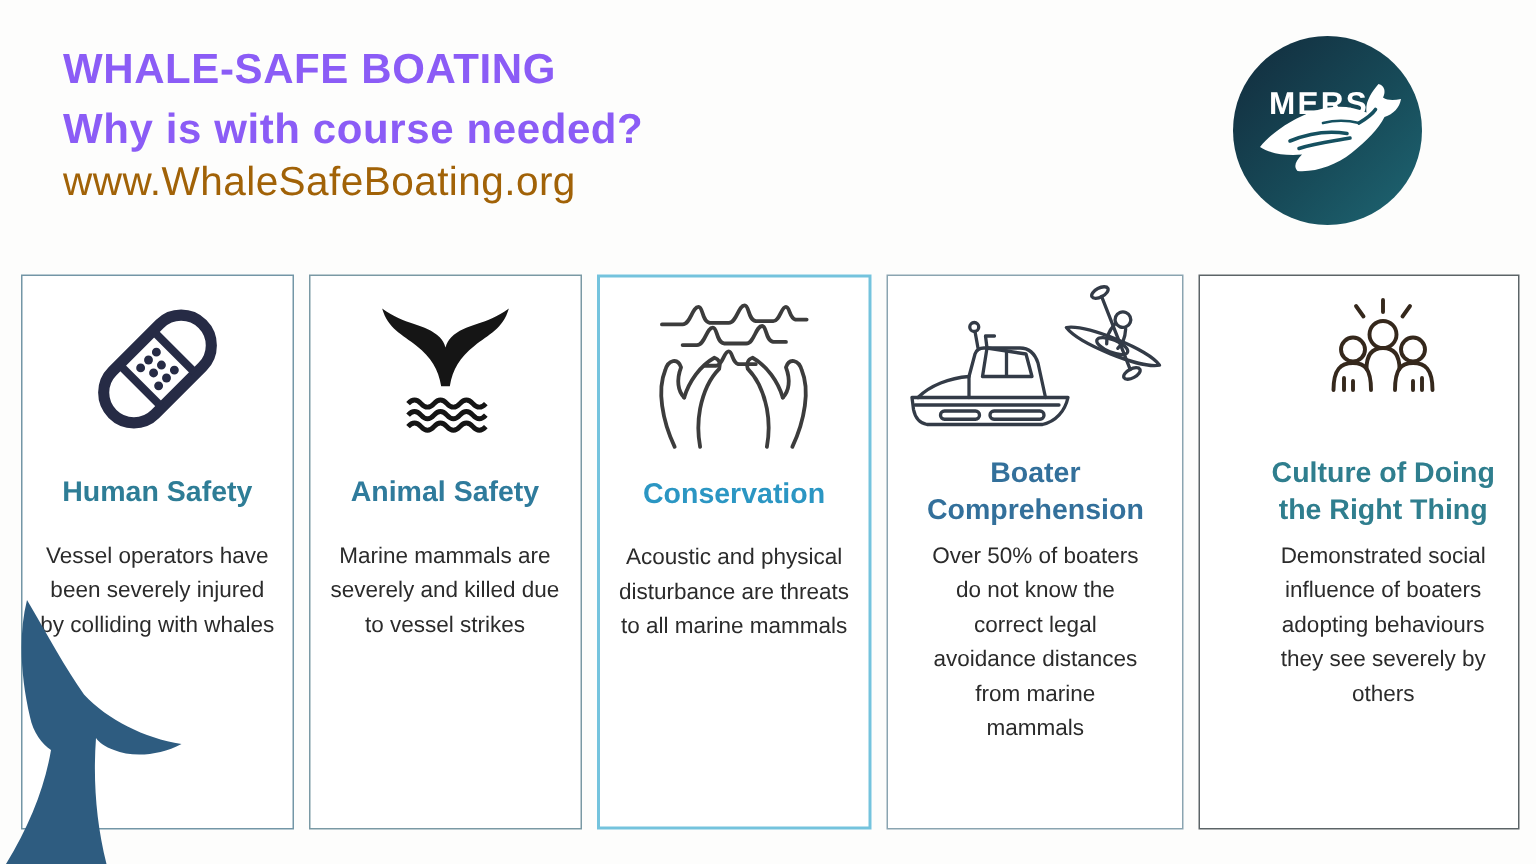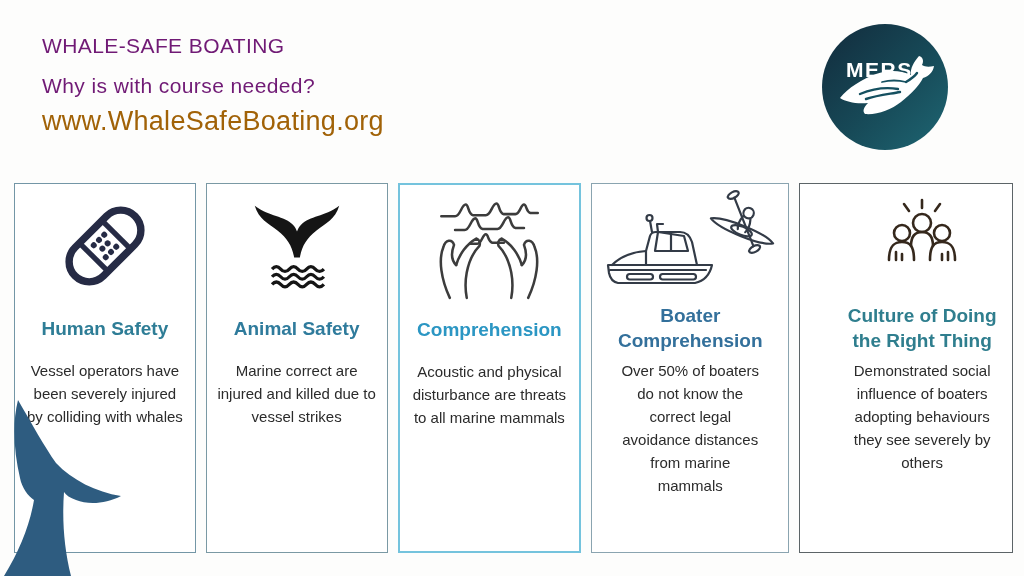--- a/index.html
+++ b/index.html
@@ -8,21 +8,21 @@
     position: relative;
     width: 1024px; height: 576px;
     background: #fdfdfc;
     font-family: "Liberation Sans", sans-serif;
     overflow: hidden;
   }
 
   
   .title-block { position: absolute; left: 42px; top: 26px; }
   .title-line {
-    font-size: 21px; font-weight: 400; color: #701a75;
+    font-size: 28px; font-weight: 700; color: #8b5cf6;
     line-height: 40px; letter-spacing: 0.4px;
   }
   .site-url {
     font-size: 27px; font-weight: 400;
     color: #a16207; letter-spacing: 0.3px; text-decoration: none; display: inline-block;
   }
 
   
   .logo-circle {
     position: absolute; left: 822px; top: 24px;
@@ -127,41 +127,41 @@
       <svg width="96" height="100" viewBox="0 0 100 104">
         <path fill="#151515" d="M6 10 C 22 22 36 20 46 30 C 48 32 49 34 50 37 C 51 34 52 32 54 30 C 64 20 78 22 94 10 C 90 24 80 28 70 36 C 60 44 55 52 53 64 L 47 64 C 45 52 40 44 30 36 C 20 28 10 24 6 10 Z"></path>
         <g fill="none" stroke="#151515" stroke-width="3.4">
           <path d="M24 76 q 4.5 -5 9 0 t 9 0 t 9 0 t 9 0 t 9 0 t 9 0"></path>
           <path d="M24 84 q 4.5 -5 9 0 t 9 0 t 9 0 t 9 0 t 9 0 t 9 0"></path>
           <path d="M24 92 q 4.5 -5 9 0 t 9 0 t 9 0 t 9 0 t 9 0 t 9 0"></path>
         </g>
       </svg>
     </div>
     <div class="card-title">Animal Safety</div>
-    <div class="card-body">Marine correct are injured and killed due to vessel strikes</div>
+    <div class="card-body">Marine mammals are severely and killed due to vessel strikes</div>
   </div>
 
   <div class="card c3">
     <div class="icon-area">
       <svg width="138" height="106" viewBox="0 0 130 100" fill="none" stroke="#3c3c3c" stroke-width="2.4" stroke-linecap="round" stroke-linejoin="round">
 
         <path d="M20 21 h13 c5 0 6 -11 10 -11 c3 0 2 9 7 10 h12 c5 0 6 -11 10 -11 c3 0 2 9 7 10 h11 c4 0 5 -9 8 -9 c2.5 0 2 7 6 8 h7"></path>
         <path d="M33 34 h9 c5 0 6 -11 10 -11 c3 0 2 9 7 10 h14 c5 0 6 -11 10 -11 c3 0 2 9 7 10 h8"></path>
         <path d="M47 47 h7 c4 0 5 -9 8 -9 c2.5 0 2 7 6 8 h11"></path>
 
         <path d="M28 98 C 20 81 17 62 22 50 C 24 43 30 42 32 48 C 29 56 30 63 34 67"></path>
         <path d="M34 67 C 37 57 44 47 53 42 C 56 43 57 46 56 49 C 50 55 46 64 44 74 C 42.5 82 42.5 90 44 98"></path>
 
         <g transform="translate(130 0) scale(-1 1)">
           <path d="M28 98 C 20 81 17 62 22 50 C 24 43 30 42 32 48 C 29 56 30 63 34 67"></path>
           <path d="M34 67 C 37 57 44 47 53 42 C 56 43 57 46 56 49 C 50 55 46 64 44 74 C 42.5 82 42.5 90 44 98"></path>
         </g>
       </svg>
     </div>
-    <div class="card-title">Comprehension</div>
+    <div class="card-title">Conservation</div>
     <div class="card-body">Acoustic and physical disturbance are threats to all marine mammals</div>
   </div>
 
   <div class="card c4">
     <div class="icon-area">
       <svg width="180" height="118" viewBox="0 0 180 118" fill="none" stroke="#333b47" stroke-width="2.2" stroke-linecap="round" stroke-linejoin="round">
 
         <path d="M8 78 L 112 78 C 110 87 104 94 95 96 L 18 96 C 13 95 10 91 9 86 Z"></path>
         <path d="M10 83 L 106 83"></path>
         <rect x="27" y="87" width="26" height="5.5" rx="2.7"></rect>

